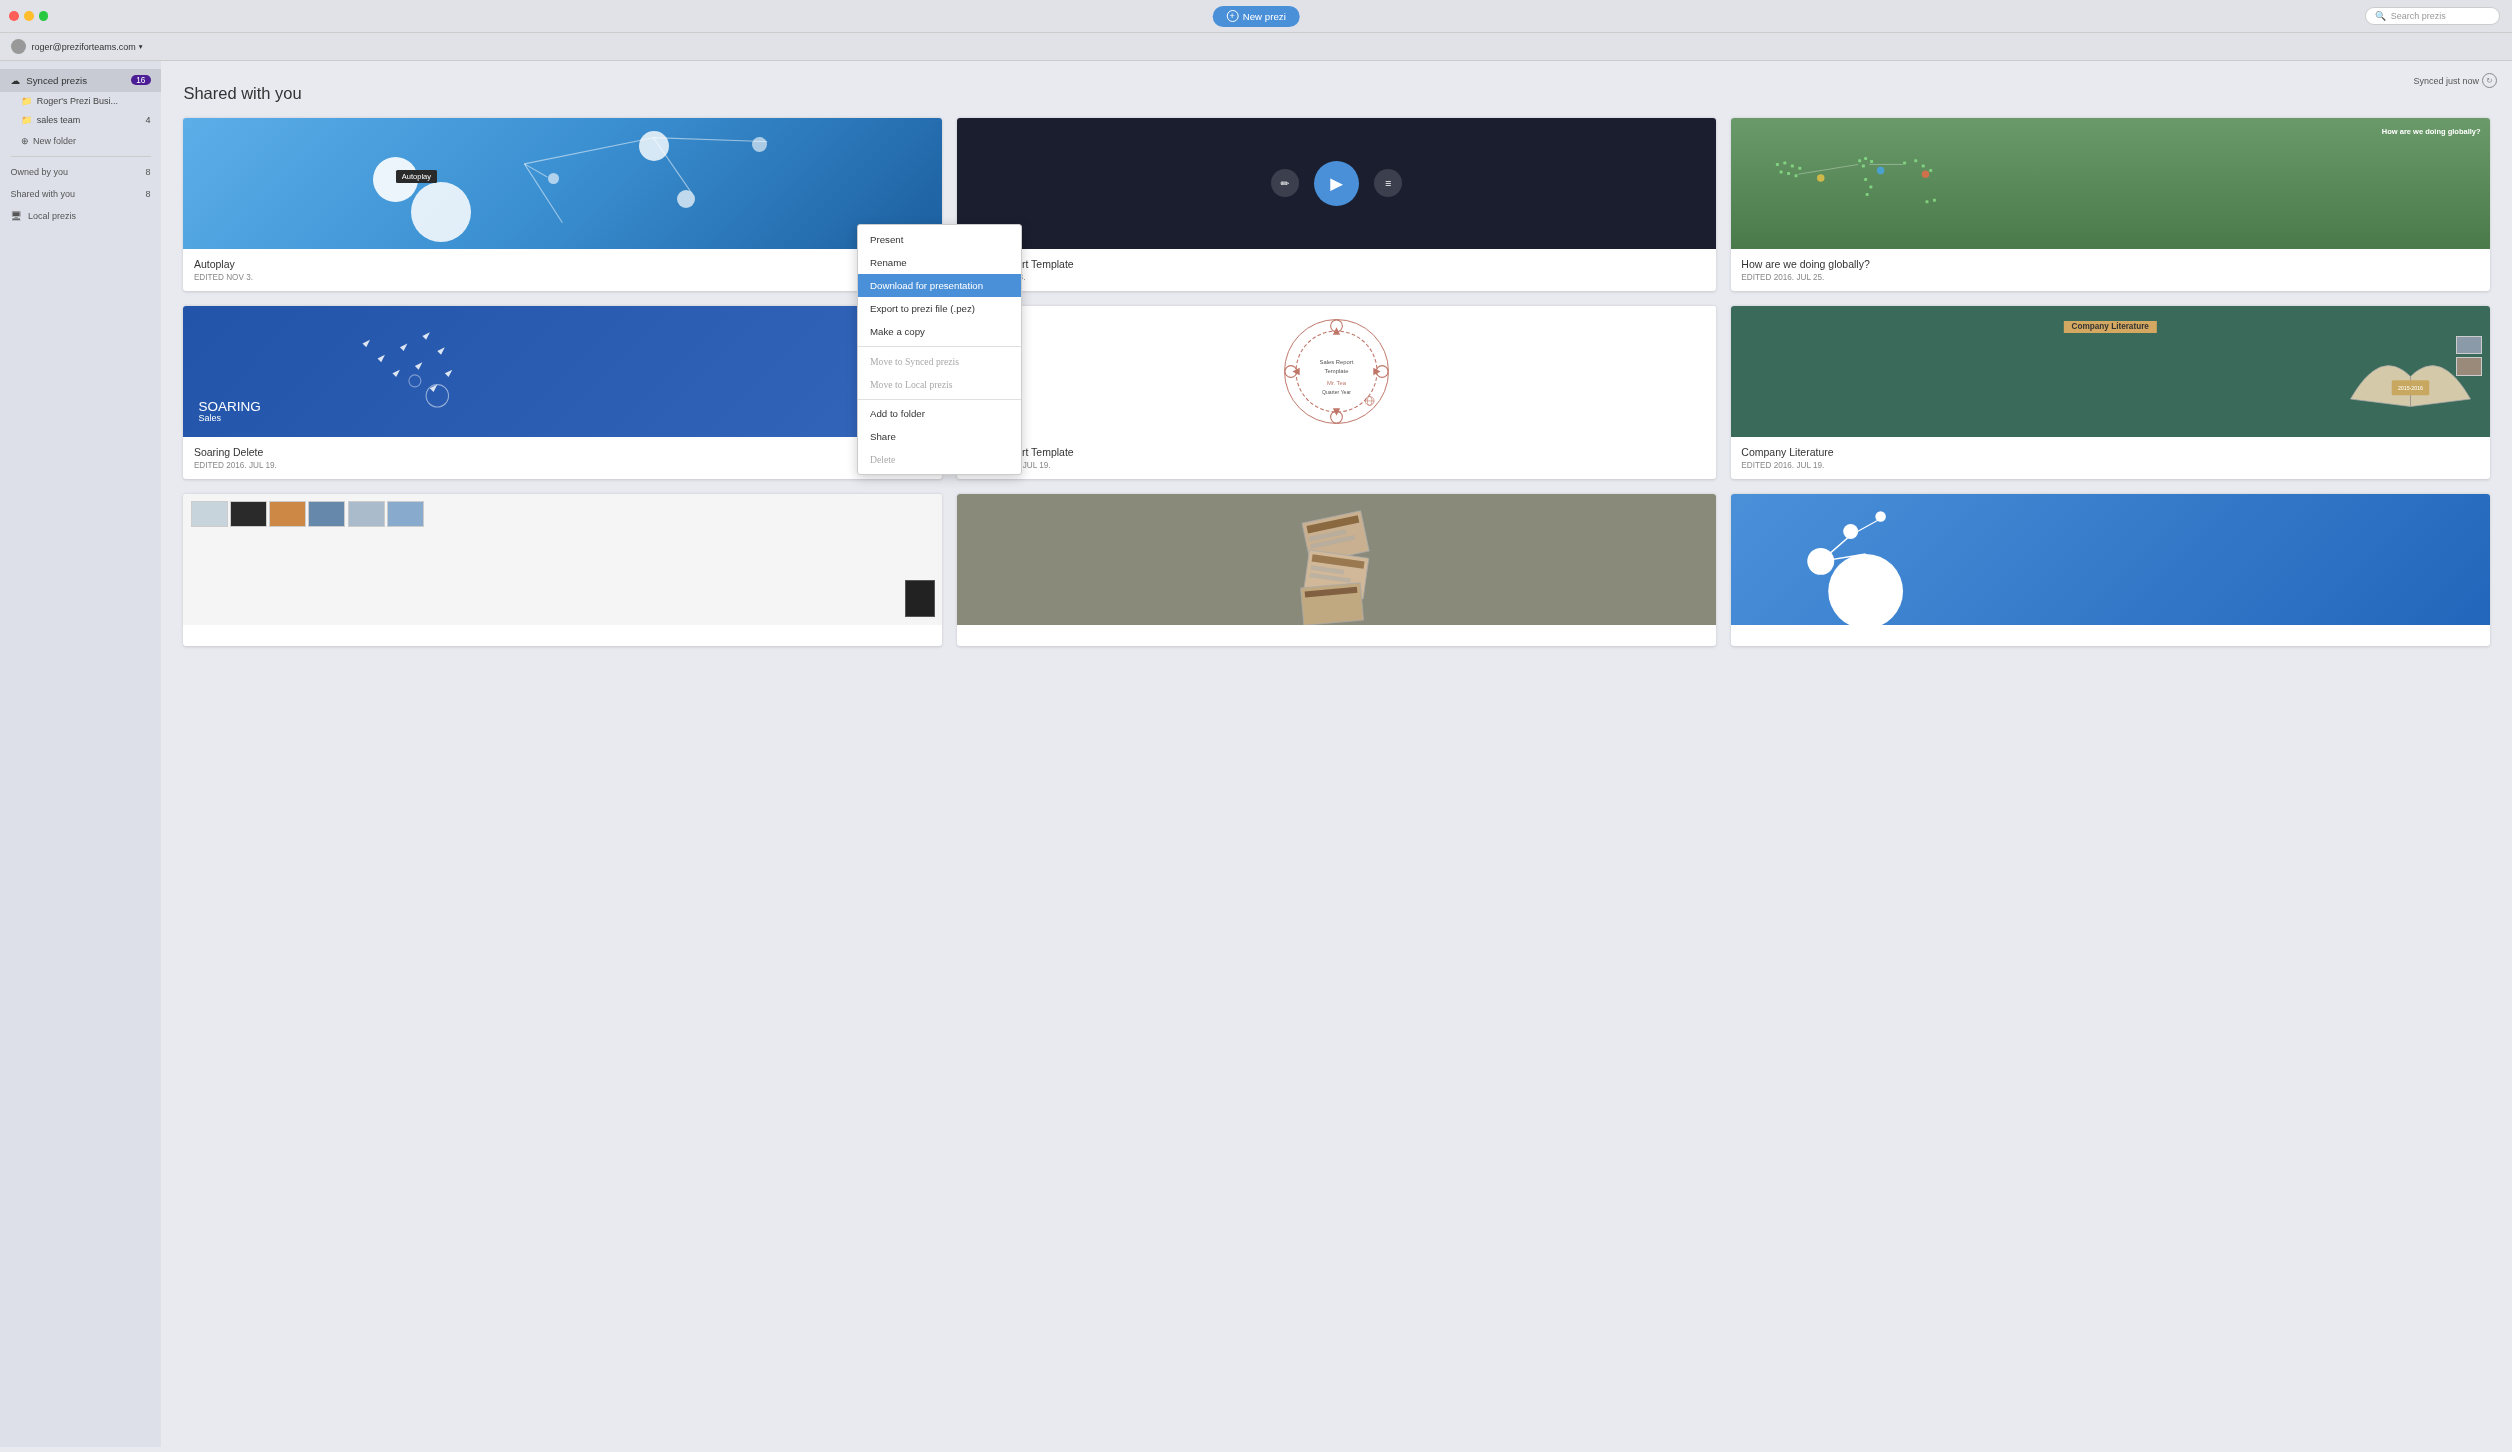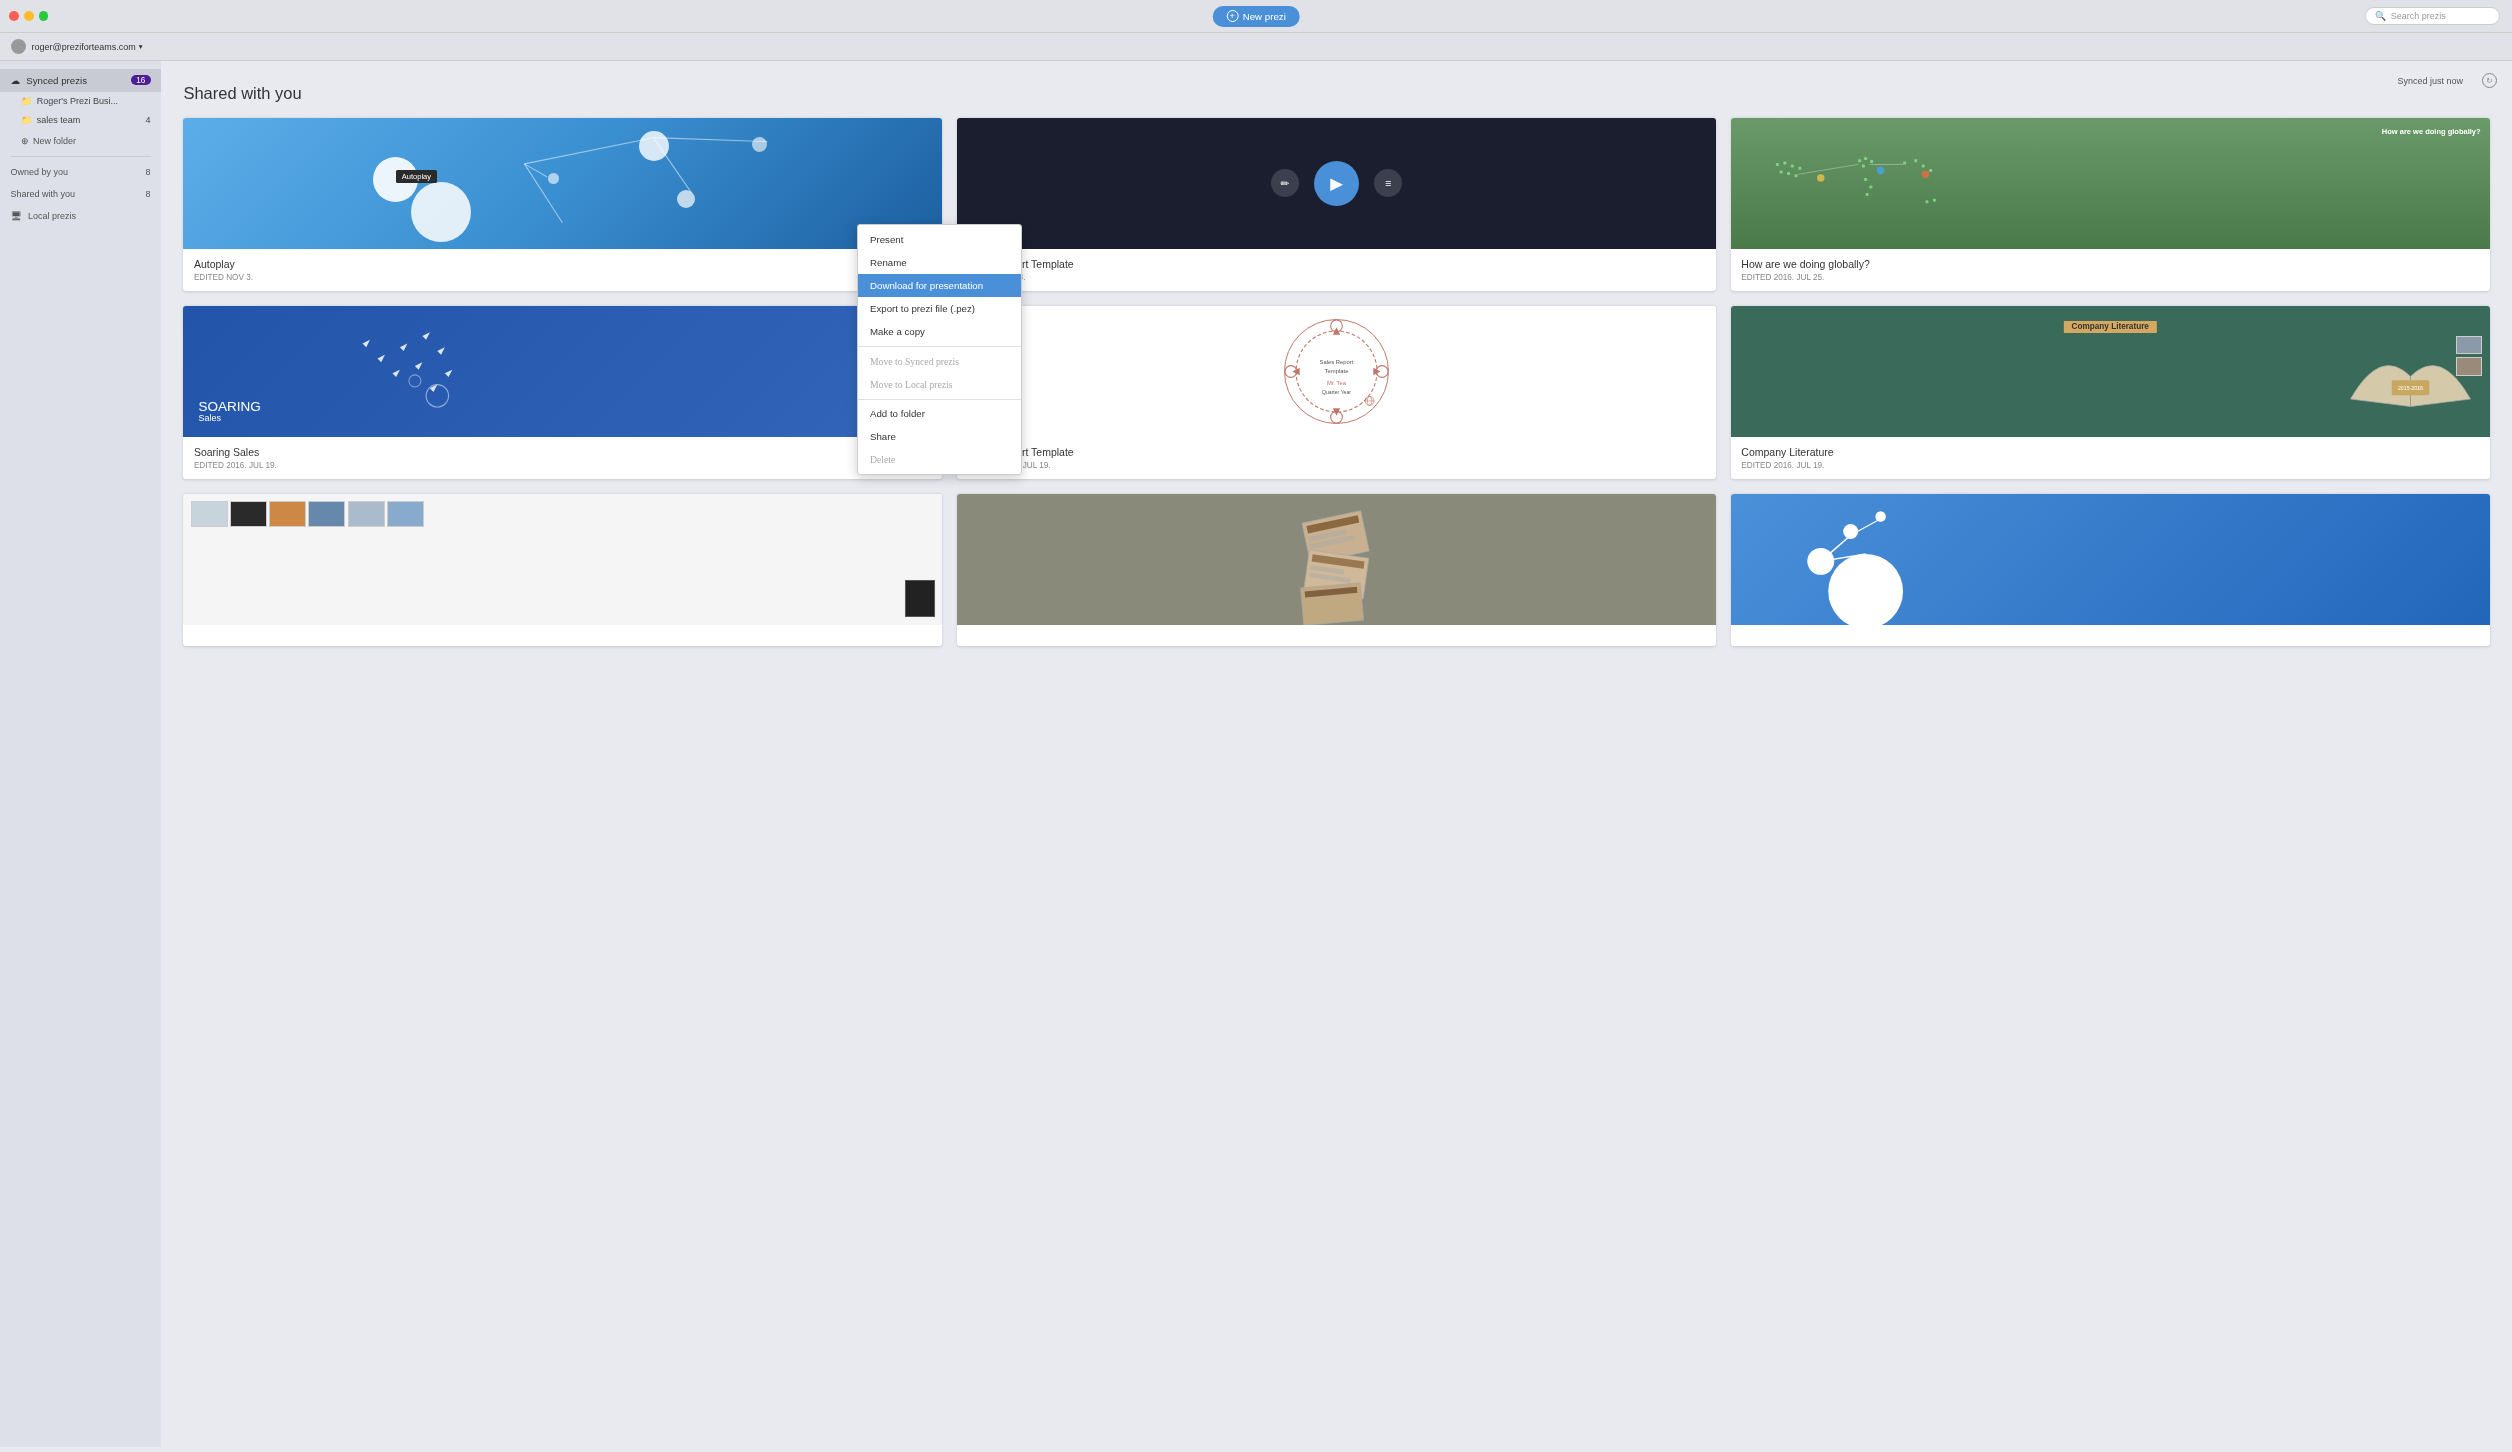--- a/index.html
+++ b/index.html
@@ -136,21 +136,21 @@
       position: relative;
     }
     .sync-bar {
       position: absolute;
       top: 12px;
       right: 15px;
       font-size: 9px;
       color: #555;
       display: flex;
       align-items: center;
-      gap: 19px;
+      gap: 3px;
     }
     .sync-icon {
       width: 15px; height: 15px;
       border: 1.5px solid #888;
       border-radius: 50%;
       display: flex; align-items: center; justify-content: center;
       font-size: 7.5px; color: #888;
     }
 
     
@@ -522,21 +522,21 @@
               <circle cx="340" cy="120" r="15" fill="none" stroke="rgba(255,255,255,0.5)" stroke-width="1.5"></circle>
               <circle cx="310" cy="100" r="8" fill="none" stroke="rgba(255,255,255,0.4)" stroke-width="1.5"></circle>
             </svg>
 
             <div style="position:absolute;bottom:15px;right:22.4px;width:30px;height:30px;background:rgba(255,255,255,0.2);border:1.5px solid rgba(255,255,255,0.5);"></div>
             <div class="soaring-text">SOARING</div>
             <div class="soaring-subtext">Sales</div>
           </div>
         </div>
         <div class="card-info">
-          <div class="card-title">Soaring Sales</div>
+          <div class="card-title">Soaring Delete</div>
           <div class="card-date">EDITED 2016. JUL 19.</div>
         </div>
       </div>
 
       <div class="prezi-card">
         <div class="card-thumb thumb-sales-template">
           <div class="sales-circle-thumb">
 
             <svg width="105" height="105" viewBox="0 0 140 140">
               <circle cx="70" cy="70" r="55" fill="none" stroke="#c0776a" stroke-width="1.5" stroke-dasharray="5,3"></circle>

